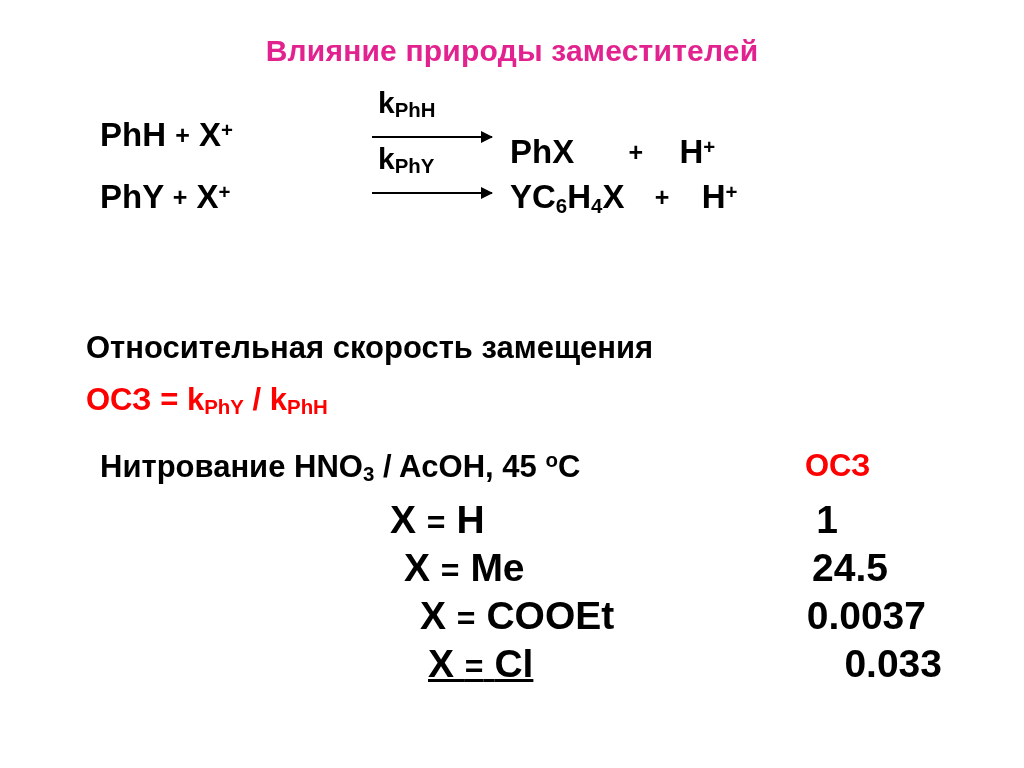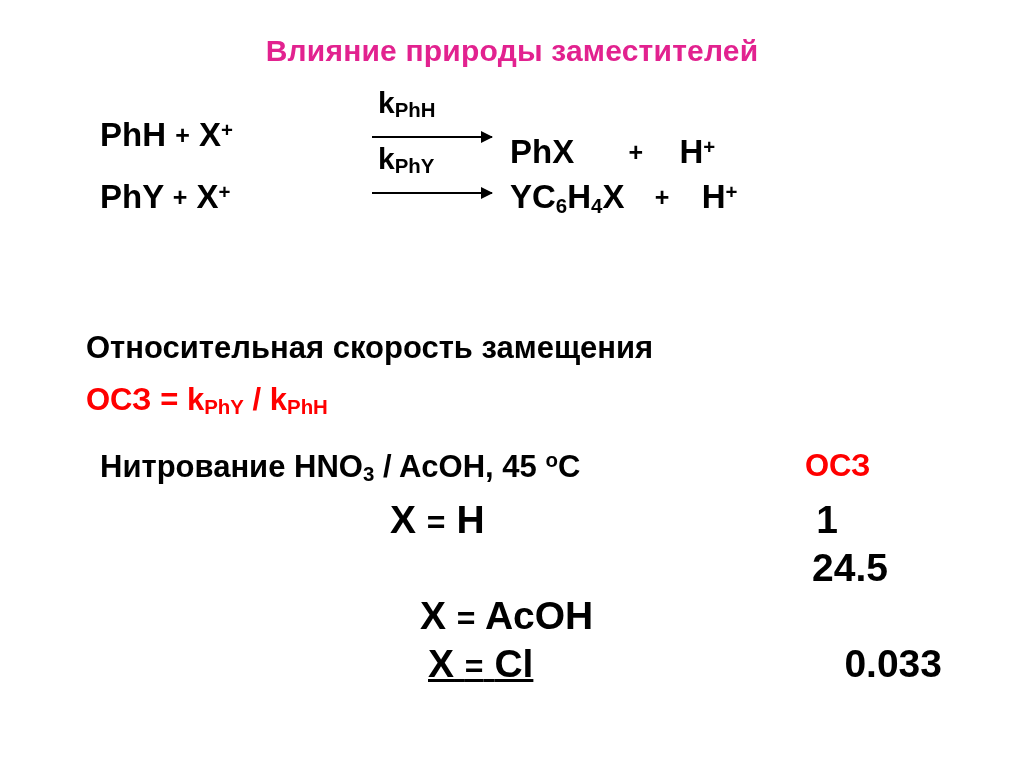--- a/index.html
+++ b/index.html
@@ -225,29 +225,35 @@
     <div class="data-row">
       <span class="xcol" style="left: 10px;">
         <span>X</span>
         <span class="eqsign">=</span>
         <span>H</span>
       </span>
       <span class="vcol" style="right: 122px;">1</span>
     </div>
 
     <div class="data-row">
+      <span class="xcol" style="left: 24px;">
+        <span>X</span>
+        <span class="eqsign">=</span>
+        <span>Me</span>
+      </span>
       <span class="vcol" style="right: 72px;">24.5</span>
     </div>
 
     <div class="data-row">
       <span class="xcol" style="left: 40px;">
         <span>X</span>
         <span class="eqsign">=</span>
-        <span>AcOH</span>
-      </span>
+        <span>COOEt</span>
+      </span>
+      <span class="vcol" style="right: 34px;">0.0037</span>
     </div>
 
     <div class="data-row">
       <span class="xcol" style="left: 48px; text-decoration: underline;">
         <span>X</span>
         <span class="eqsign">=</span>
         <span>Cl</span>
       </span>
       <span class="vcol" style="right: 18px;">0.033</span>
     </div>

